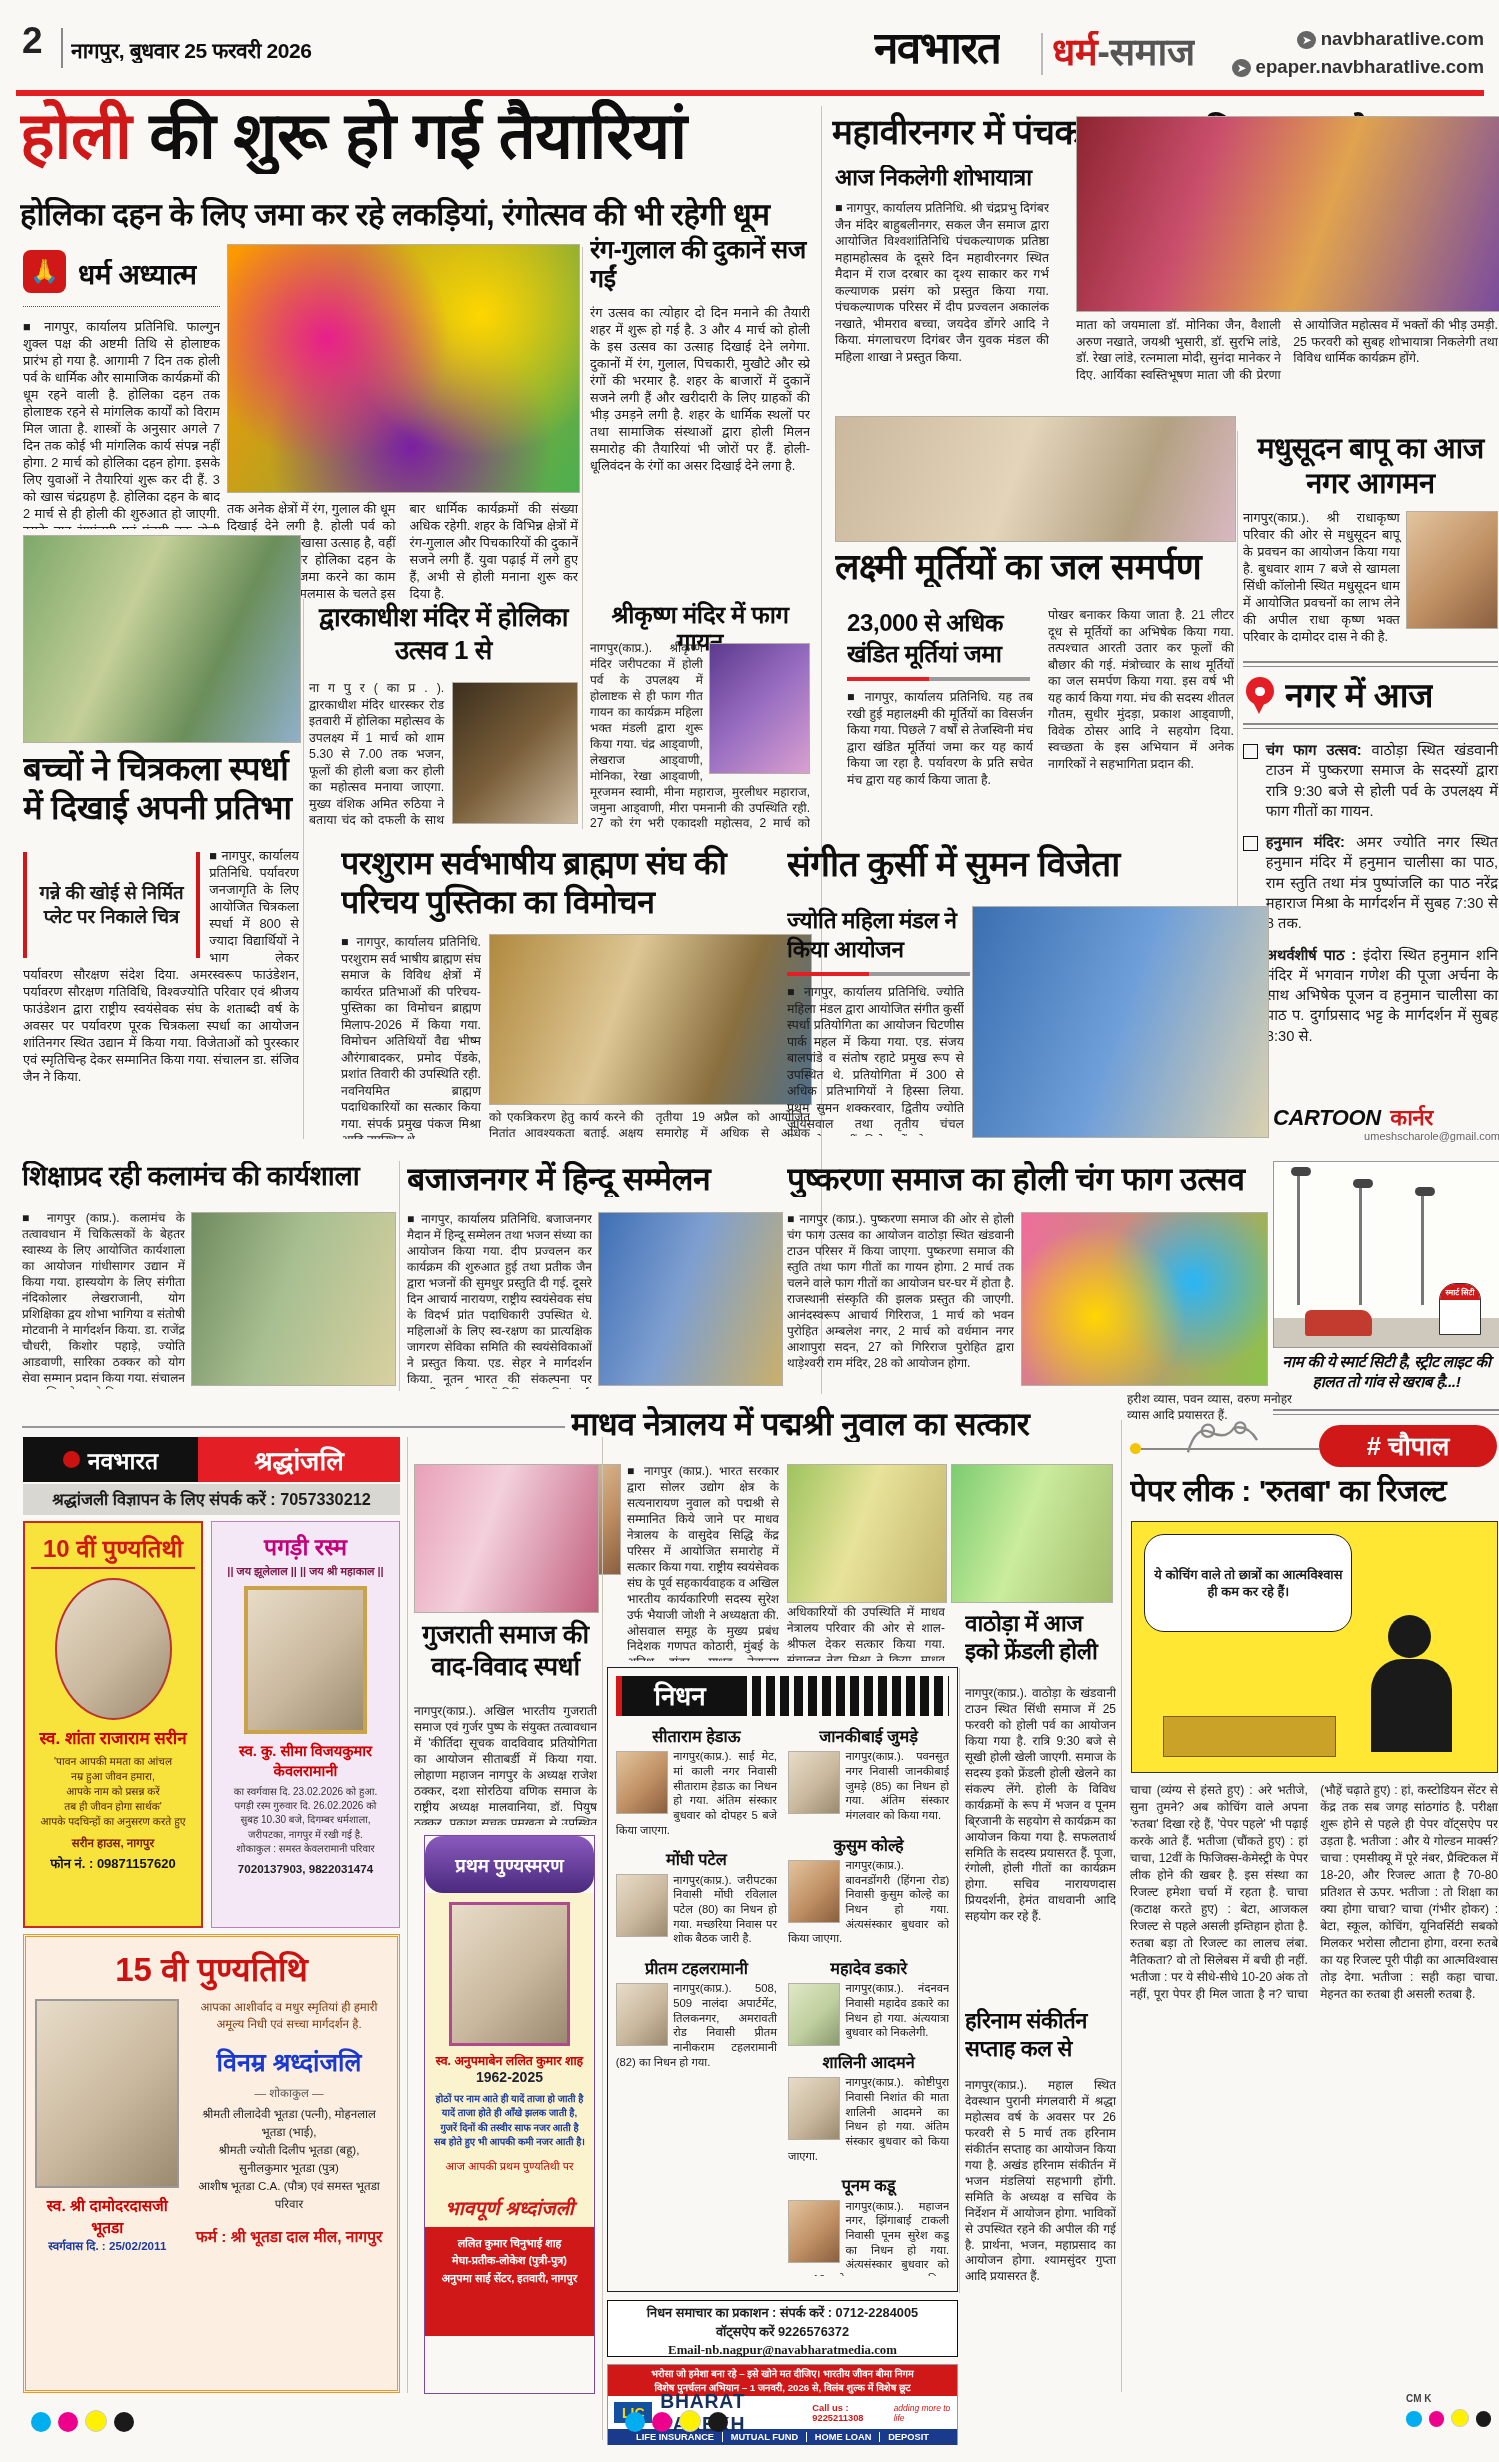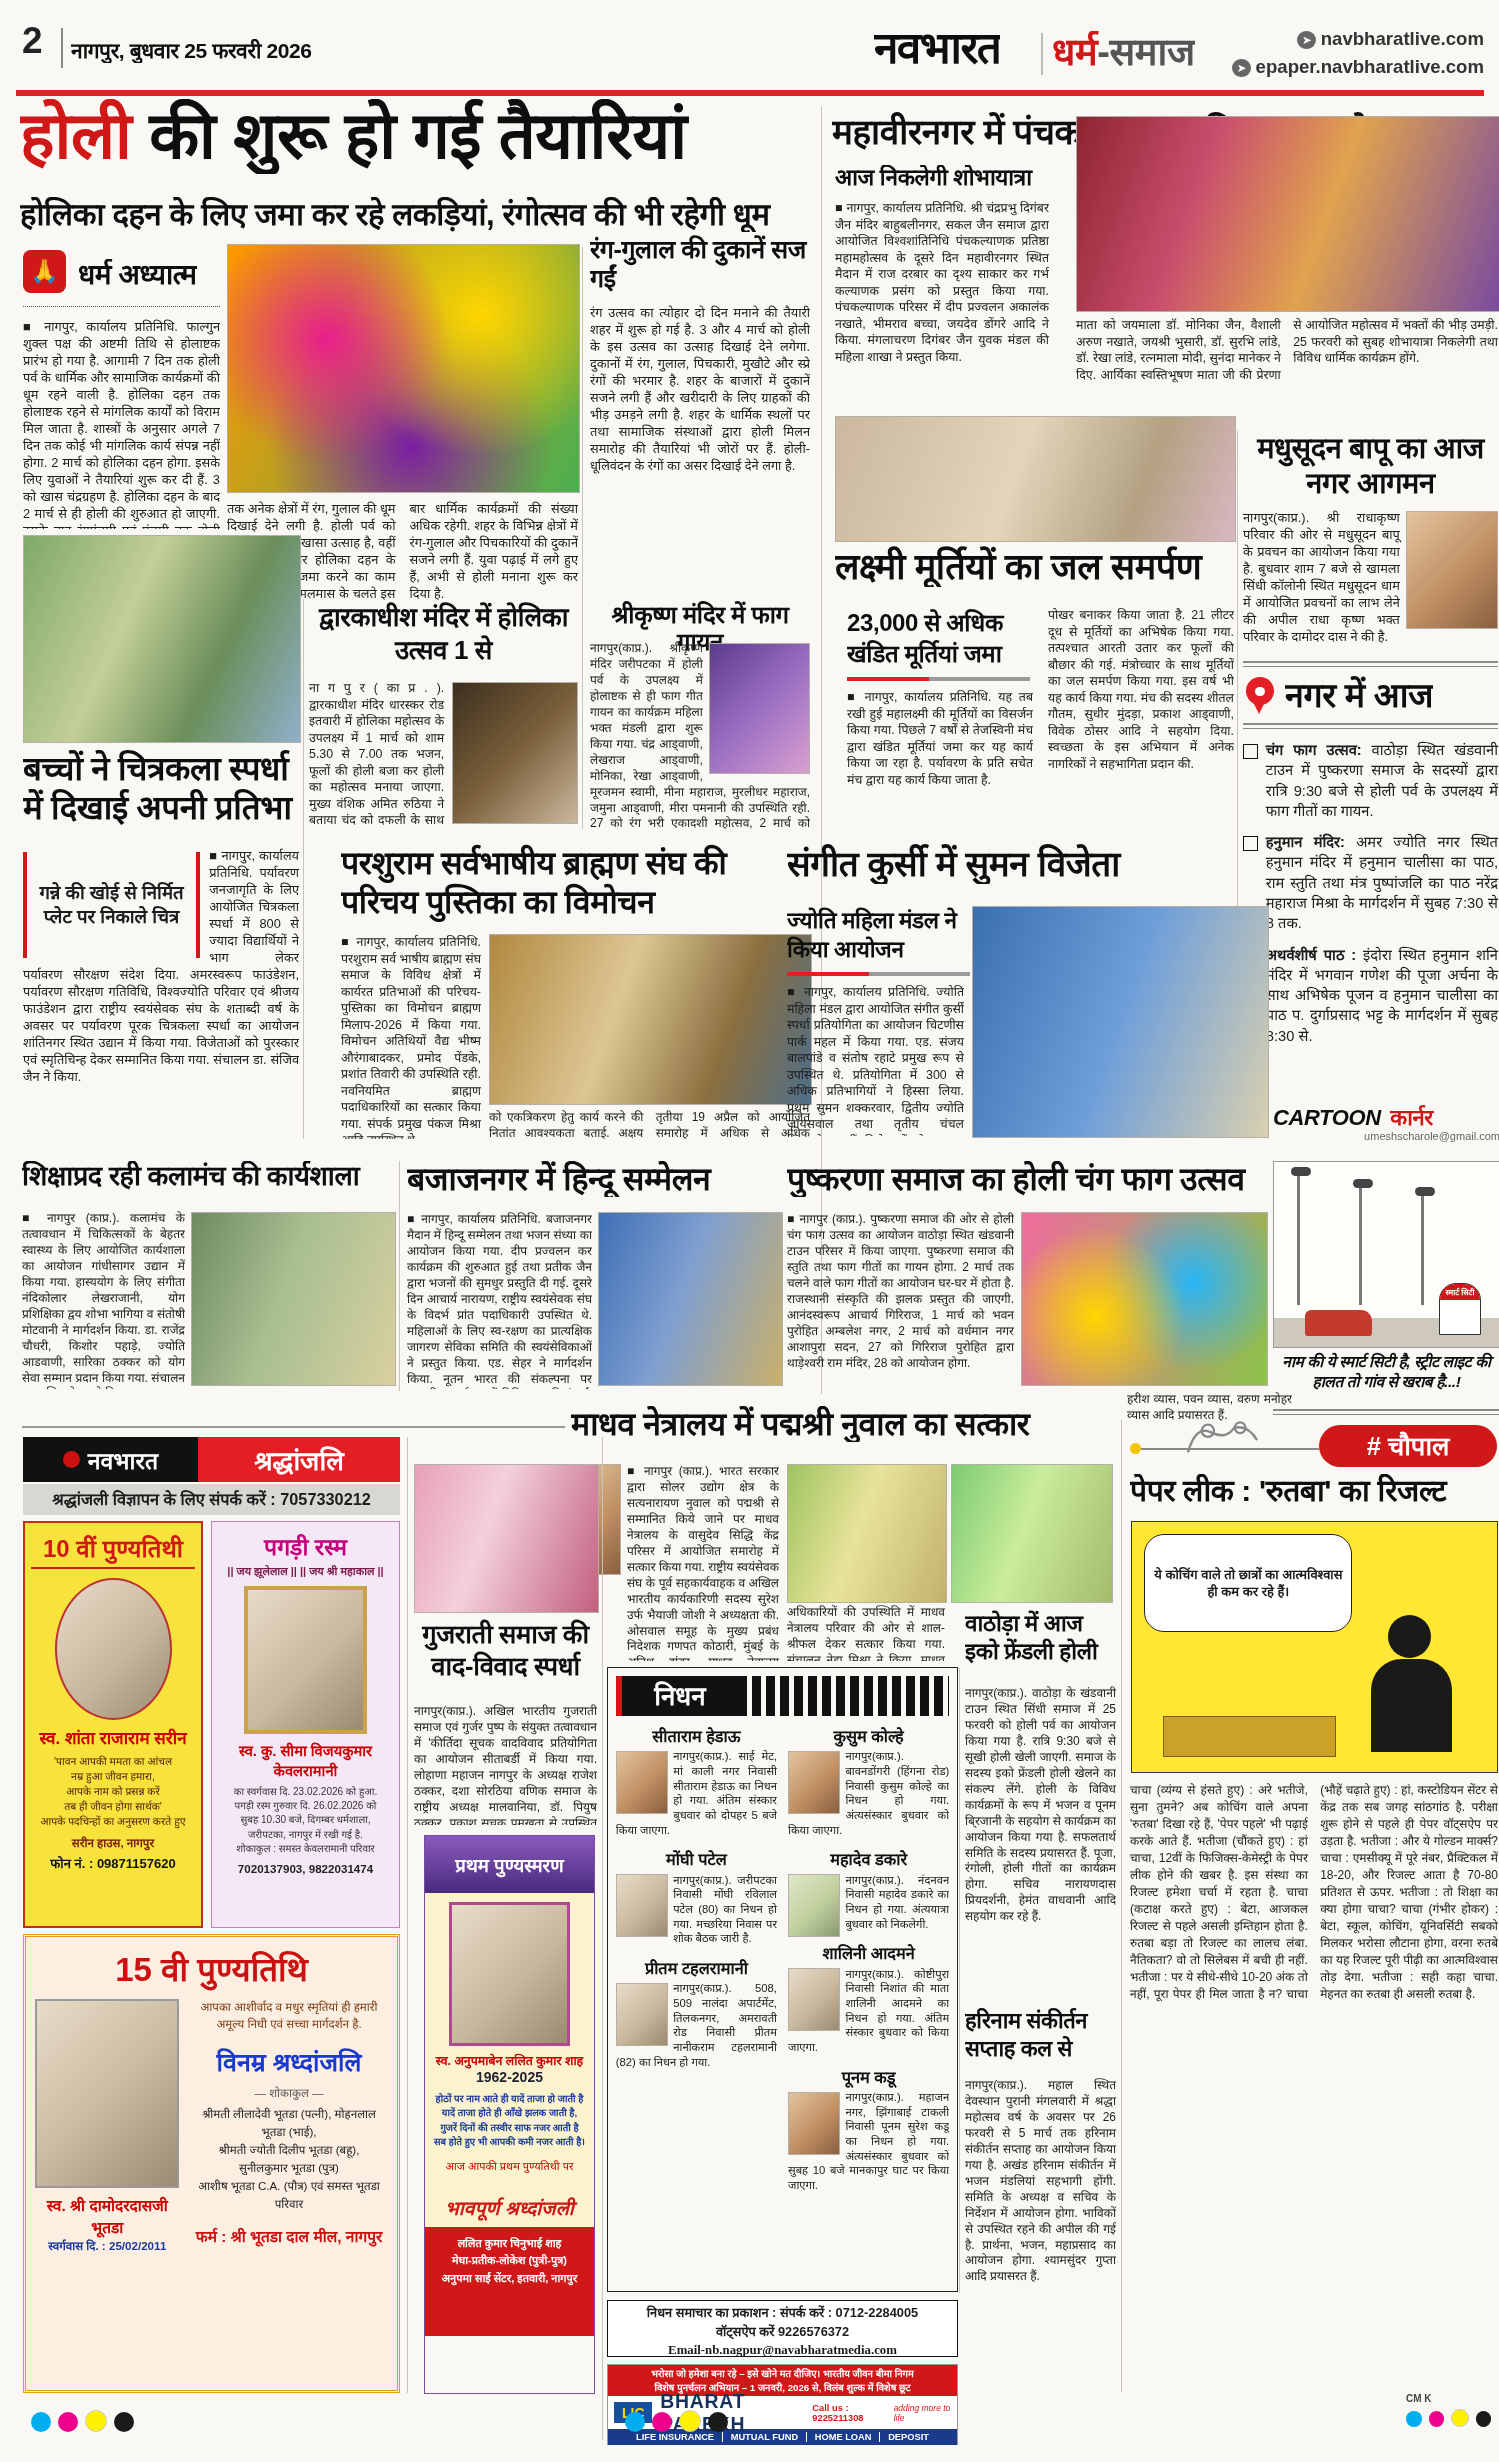--- a/index.html
+++ b/index.html
@@ -220,20 +220,24 @@
           <div class="obit-name">मोंघी पटेल</div>
           <div class="obit-body"><span class="obit-photo ph g-elder"></span><span>नागपुर(काप्र.). जरीपटका निवासी मोंघी रविलाल पटेल (80) का निधन हो गया. मच्छरिया निवास पर शोक बैठक जारी है.</span></div>
         </div>
         <div class="obit-entry">
           <div class="obit-name">प्रीतम टहलरामानी</div>
           <div class="obit-body"><span class="obit-photo ph g-elder"></span><span>नागपुर(काप्र.). 508, 509 नालंदा अपार्टमेंट, तिलकनगर, अमरावती रोड निवासी प्रीतम नानीकराम टहलरामानी (82) का निधन हो गया.</span></div>
         </div>
       </div>
       <div style="flex:1;">
         <div class="obit-entry">
+          <div class="obit-name">जानकीबाई जुमड़े</div>
+          <div class="obit-body"><span class="obit-photo ph g-elder"></span><span>नागपुर(काप्र.). पवनसुत नगर निवासी जानकीबाई जुमड़े (85) का निधन हो गया. अंतिम संस्कार मंगलवार को किया गया.</span></div>
+        </div>
+        <div class="obit-entry">
           <div class="obit-name">कुसुम कोल्हे</div>
           <div class="obit-body"><span class="obit-photo ph g-port"></span><span>नागपुर(काप्र.). बावनडोंगरी (हिंगना रोड) निवासी कुसुम कोल्हे का निधन हो गया. अंत्यसंस्कार बुधवार को किया जाएगा.</span></div>
         </div>
         <div class="obit-entry">
           <div class="obit-name">महादेव डकारे</div>
           <div class="obit-body"><span class="obit-photo ph g-elder2"></span><span>नागपुर(काप्र.). नंदनवन निवासी महादेव डकारे का निधन हो गया. अंत्ययात्रा बुधवार को निकलेगी.</span></div>
         </div>
         <div class="obit-entry">
           <div class="obit-name">शालिनी आदमने</div>
           <div class="obit-body"><span class="obit-photo ph g-elder"></span><span>नागपुर(काप्र.). कोष्टीपुरा निवासी निशांत की माता शालिनी आदमने का निधन हो गया. अंतिम संस्कार बुधवार को किया जाएगा.</span></div>
@@ -353,21 +357,21 @@
           <div>श्रीमती ज्योती दिलीप भूतडा (बहू),</div>
           <div>सुनीलकुमार भूतडा (पुत्र)</div>
           <div>आशीष भूतडा C.A. (पौत्र) एवं समस्त भूतडा परिवार</div>
         </div>
         <div style="font-size:15.5px;font-weight:bold;color:#cc1111;margin-top:12.4px;">फर्म : श्री भूतडा दाल मील, नागपुर</div>
       </div>
     </div>
   </div>
 
   <div class="abs center" style="left:424px;top:1835px;width:171px;height:559px;border:1.6px solid #7a4a9e;box-sizing:border-box;overflow:hidden;">
-    <div style="height:57px;background:linear-gradient(#8a5abe,#4a2a7e);color:#fff;font-size:18.6px;font-weight:bold;display:flex;align-items:center;justify-content:center;">प्रथम पुण्यस्मरण</div>
+    <div style="height:57px;background:linear-gradient(#8a5abe,#4a2a7e);color:#fff;font-size:18.6px;font-weight:bold;display:flex;align-items:center;justify-content:center;border-radius:18px;">प्रथम पुण्यस्मरण</div>
     <div style="background:#fbf3cd;padding:6.2px 4.7px;height:334px;box-sizing:border-box;">
       <div class="ph g-elder" style="width:115px;height:138px;margin:3.1px auto 6.2px;border:3.1px solid #b04a8e;"></div>
       <div style="font-size:12.4px;font-weight:bold;color:#c00;">स्व. अनुपमाबेन ललित कुमार शाह</div>
       <div style="font-size:14px;font-weight:bold;color:#223;">1962-2025</div>
       <div style="font-size:9.7px;color:#1a3a9e;font-weight:bold;margin-top:6.2px;line-height:1.5;">
         <div>होठों पर नाम आते ही यादें ताजा हो जाती है</div>
         <div>यादें ताजा होते ही आँखे झलक जाती है,</div>
         <div>गुजरें दिनों की तस्वीर साफ नजर आती है</div>
         <div>सब होते हुए भी आपकी कमी नजर आती है।</div>
       </div>

